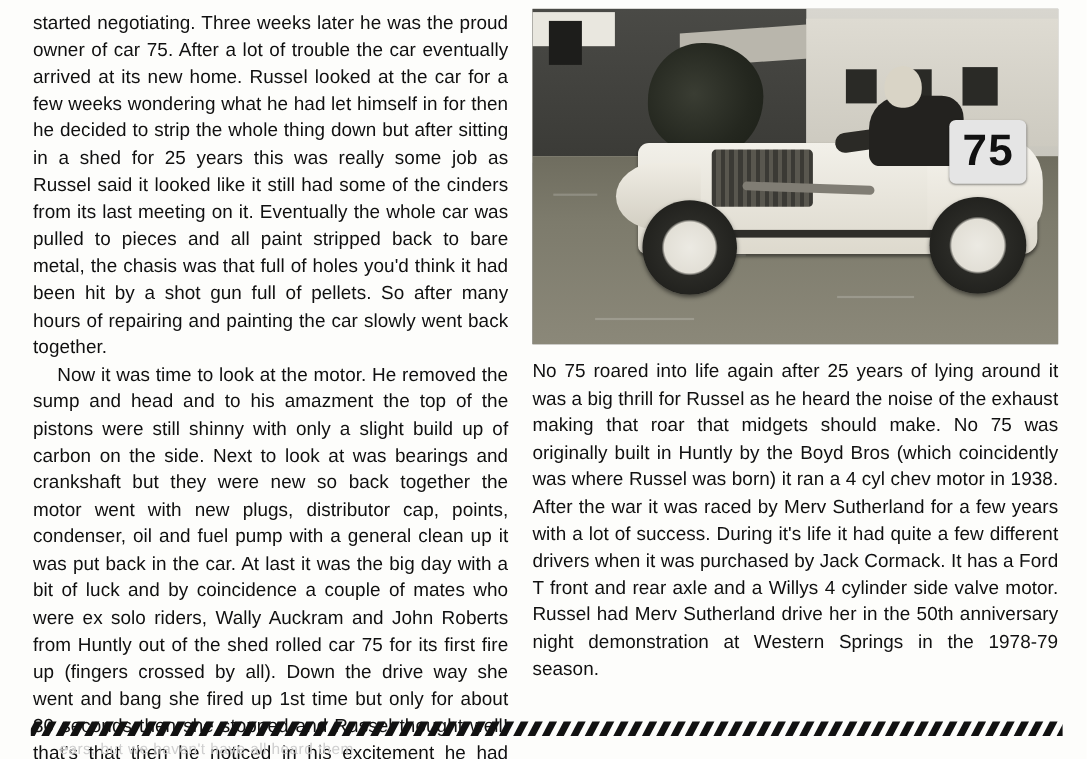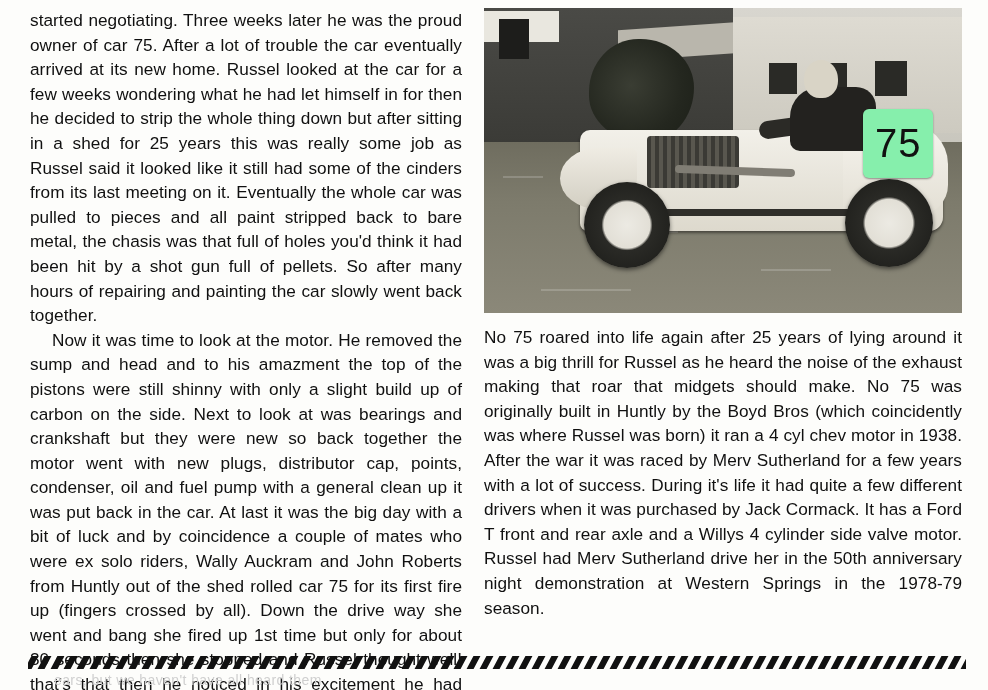--- a/index.html
+++ b/index.html
@@ -168,26 +168,26 @@
     background: linear-gradient(#efece3, #d2cec2);
     border-radius: 50% 6px 6px 50%;
   }
   .car-tail {
     position: absolute; right: 3%; top: 38%; width: 22%; height: 30%;
     background: linear-gradient(#f6f4ee, #e3dfd4);
     border-radius: 8px 40px 30px 6px;
   }
   .number-plate {
     position: absolute; right: 6%; top: 33%;
-    width: 70px; height: 69px;
-    background: #86efac;
+    width: 70px; height: 58px;
+    background: #e5e5e5;
     border-radius: 6px;
     display: flex; align-items: center; justify-content: center;
     font-family: "Liberation Sans", sans-serif;
-    font-weight: 400;
+    font-weight: 700;
     font-size: 40px;
     color: #111;
     letter-spacing: 1px;
     box-shadow: 0 1px 2px rgba(0,0,0,0.4);
   }
   .wheel {
     position: absolute;
     border-radius: 50%;
     background: radial-gradient(circle at 50% 50%, #eceae3 0%, #e2dfd6 38%, #2a2a26 42%, #1a1a17 100%);
     box-shadow: 0 2px 4px rgba(0,0,0,0.5);

